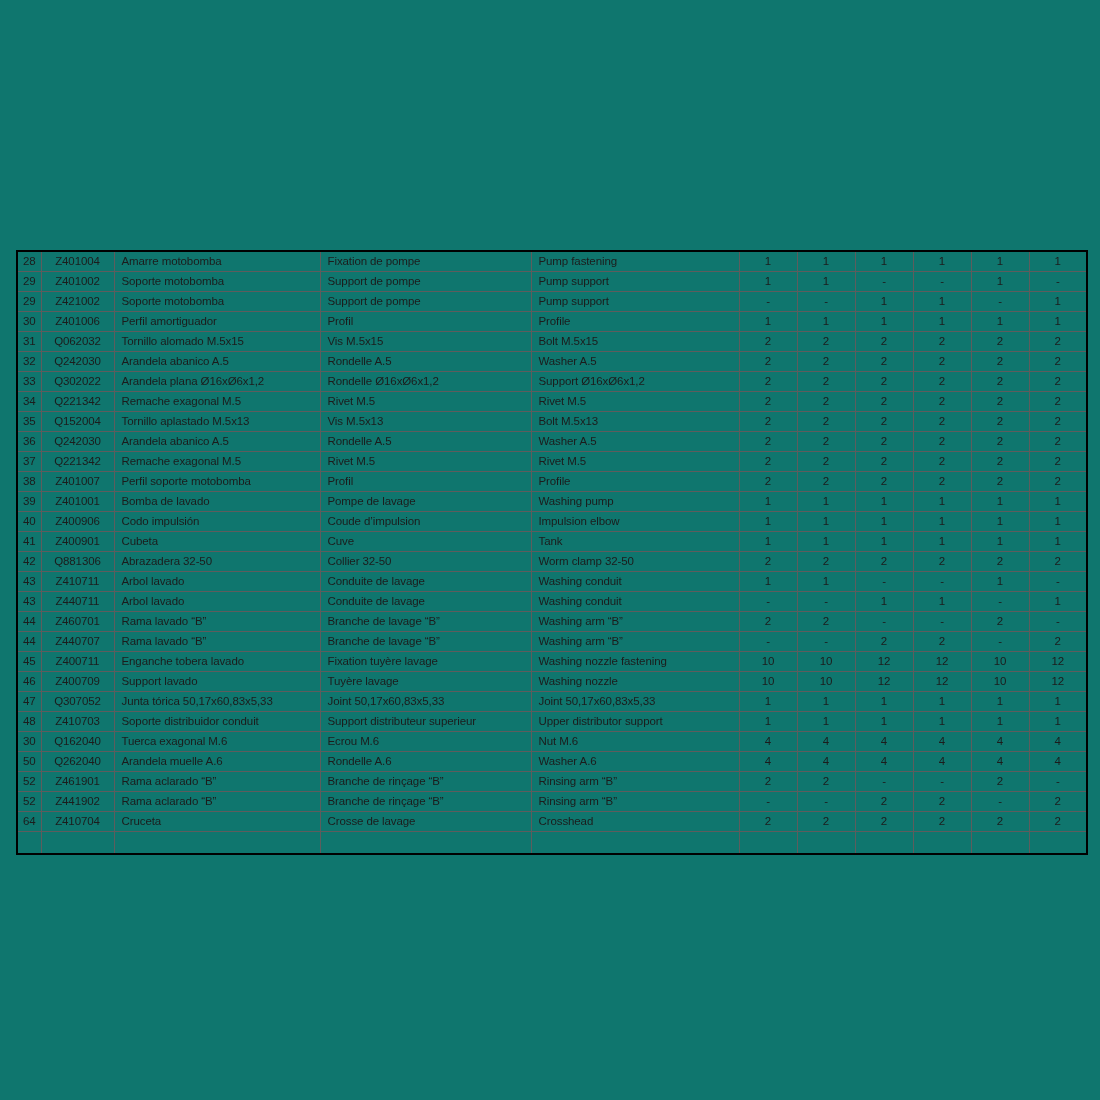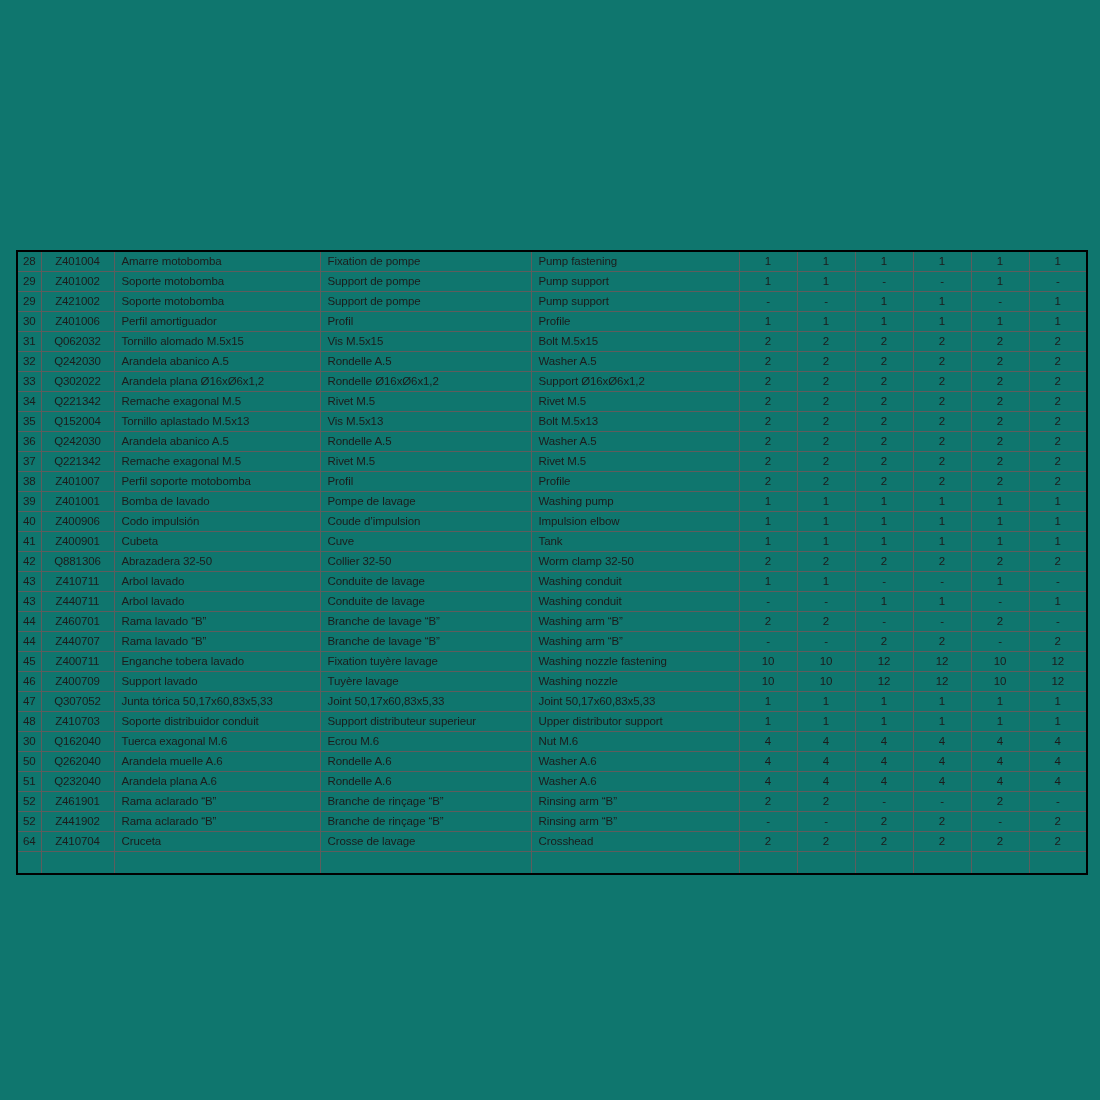--- a/index.html
+++ b/index.html
@@ -398,33 +398,20 @@
             <td>Rondelle A.6</td>
             <td>Washer A.6</td>
             <td class="center">4</td>
             <td class="center">4</td>
             <td class="center">4</td>
             <td class="center">4</td>
             <td class="center">4</td>
             <td class="center">4</td>
           </tr>
           <tr>
-            <td class="center">51</td>
-            <td class="center">Q232040</td>
-            <td>Arandela plana A.6</td>
-            <td>Rondelle A.6</td>
-            <td>Washer A.6</td>
-            <td class="center">4</td>
-            <td class="center">4</td>
-            <td class="center">4</td>
-            <td class="center">4</td>
-            <td class="center">4</td>
-            <td class="center">4</td>
-          </tr>
-          <tr>
             <td class="center">52</td>
             <td class="center">Z461901</td>
             <td>Rama aclarado “B”</td>
             <td>Branche de rinçage “B”</td>
             <td>Rinsing arm “B”</td>
             <td class="center">2</td>
             <td class="center">2</td>
             <td class="center">-</td>
             <td class="center">-</td>
             <td class="center">2</td>

